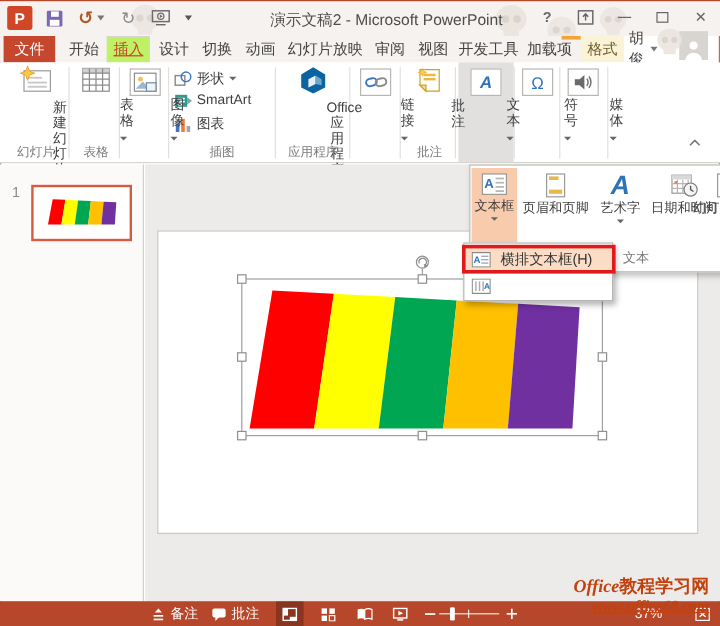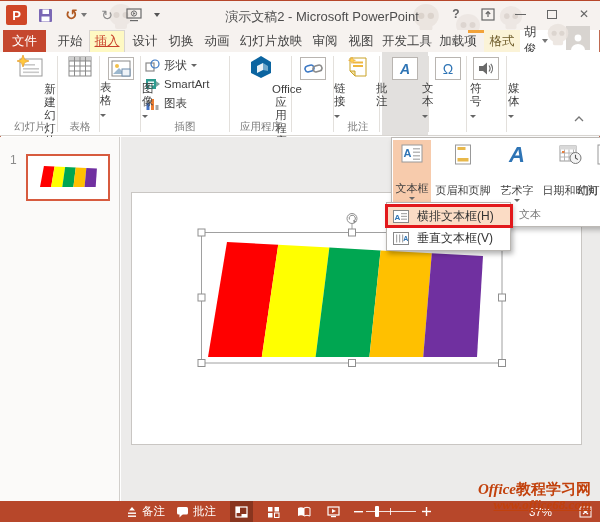--- a/index.html
+++ b/index.html
@@ -19,21 +19,21 @@
   .win-controls{position:absolute;right:8px;top:5px;display:flex;gap:16px;align-items:center;color:#666;}
   .wc{width:16px;height:16px;display:flex;align-items:center;justify-content:center;font-size:12px;}
   .wc-min{width:11px;height:1px;background:#666;}
   .wc-restore{width:10px;height:9px;border:1px solid #666;}
   .skull{position:absolute;opacity:.85;}
   
   .tabrow{position:absolute;left:0;top:30px;width:488px;height:22px;background:#f6f2ef;}
   .tab{position:absolute;top:0;height:22px;display:flex;align-items:center;justify-content:center;
        font-size:12.5px;color:#444;}
   .tab-file{background:#C5472E;color:#fff;}
-  .tab-selected{background:#fef9c3;color:#C8412B;border:1px solid #d8d4d0;border-bottom:none;text-decoration:underline;}
+  .tab-selected{background:#bef264;color:#C8412B;border:1px solid #d8d4d0;border-bottom:none;text-decoration:underline;}
   .tab-contextual{background:#FBF3D7;color:#6e5c2a;}
   .ctx-tick{position:absolute;left:468px;top:0;width:16px;height:3px;background:#F2A33A;}
   .user-chip{position:absolute;left:524px;top:0;height:22px;display:flex;align-items:center;gap:5px;font-size:12.5px;color:#444;text-align:center;}
   .avatar{position:absolute;left:566px;top:-4px;width:24px;height:24px;background:#D8D4D0;display:flex;align-items:flex-end;justify-content:center;}
   
   .ribbon{position:absolute;left:0;top:52px;width:600px;height:84px;background:#fff;border-bottom:1px solid #d9d6d2;}
   .rdiv{position:absolute;top:4px;width:1px;height:76px;background:#e3e0dc;}
   .rbtn-label{font-size:11.5px;color:#3f3f3f;text-align:center;line-height:13px;margin-left:40px;}
   .rgroup-label{position:absolute;top:68px;font-size:10.5px;color:#7b7b7b;text-align:center;width:100%;}
   .rg{position:absolute;top:52px;height:84px;}
@@ -46,21 +46,21 @@
   .thumb-pane{position:absolute;left:0;top:137px;width:120px;height:364px;background:#FBFAF9;border-right:1px solid #d2cfcc;}
   .slide-num{position:absolute;left:10px;top:16px;font-size:12px;color:#8a8a8a;}
   .thumb-box{position:absolute;left:26px;top:17px;width:84px;height:47px;border:2px solid #D75B3F;background:#fff;}
   .editor{position:absolute;left:121px;top:137px;width:479px;height:364px;background:#ECEBEA;}
   .slide{position:absolute;left:10px;top:55px;width:451px;height:253px;background:#fff;border:1px solid #C9C6C3;}
   .overlay-svg{position:absolute;left:0;top:137px;width:600px;height:364px;z-index:3;pointer-events:none;}
   
   .flyout{position:absolute;left:391px;top:137px;width:215px;height:90px;background:#fff;border:1px solid #bcb9b5;
           box-shadow:2px 3px 5px rgba(0,0,0,.25);z-index:5;}
   .fly-item{position:absolute;top:2px;height:62px;display:flex;flex-direction:column;align-items:center;justify-content:flex-start;padding-top:4px;}
-  .fly-label{font-size:11px;color:#3f3f3f;margin-top:19px;text-align:right;line-height:12px;white-space:nowrap;}
+  .fly-label{font-size:11px;color:#3f3f3f;margin-top:3px;text-align:right;line-height:12px;white-space:nowrap;}
   .fly-highlight{background:#F7CBAC;}
   .fly-group-label{position:absolute;left:126px;top:70px;font-size:11px;color:#7b7b7b;z-index:5;}
   
   .menu{position:absolute;left:386px;top:202px;width:125px;height:49px;background:#fff;border:1px solid #b8b5b1;
         box-shadow:2px 3px 5px rgba(0,0,0,.3);z-index:8;padding:2px 0;}
   .menu-item{height:22px;display:flex;align-items:center;gap:8px;padding-left:6px;font-size:12px;color:#333;}
   .menu-item-hot{background:#FBDCC5;}
   .red-annotation{position:absolute;left:385px;top:204px;width:128px;height:24px;border:3px solid #E2191C;z-index:9;}
   
   .statusbar{position:absolute;left:0;top:501px;width:600px;height:21px;background:#B7472A;color:#fff;}
@@ -458,21 +458,20 @@
       <span>横排文本框(H)</span>
     </div>
     <div class="menu-item">
       <svg width="16" height="13" viewBox="0 0 16 13">
           <rect x="0.5" y="0.5" width="15" height="12" fill="#fff" stroke="#888"></rect>
           <rect x="3" y="2.5" width="1.2" height="8" fill="#aaa"></rect>
           <rect x="6" y="2.5" width="1.2" height="8" fill="#aaa"></rect>
           <rect x="9" y="2.5" width="1.2" height="8" fill="#aaa"></rect>
           <text x="12.8" y="9" text-anchor="middle" font-size="7" font-weight="bold" fill="#2E74B5">A</text>
         </svg>
-      <span>垂直文本框(V)</span>
     </div>
   </div>
   <div class="red-annotation"></div>
 
   <div class="statusbar">
     <div class="sb-item" style="left:126px">
       <svg width="12" height="12" viewBox="0 0 12 12">
           <polygon points="6,1 9,4.5 3,4.5" fill="#fff"></polygon>
           <rect x="2" y="6.5" width="8" height="1.4" fill="#fff"></rect>
           <rect x="2" y="9.5" width="8" height="1.4" fill="#fff"></rect>

